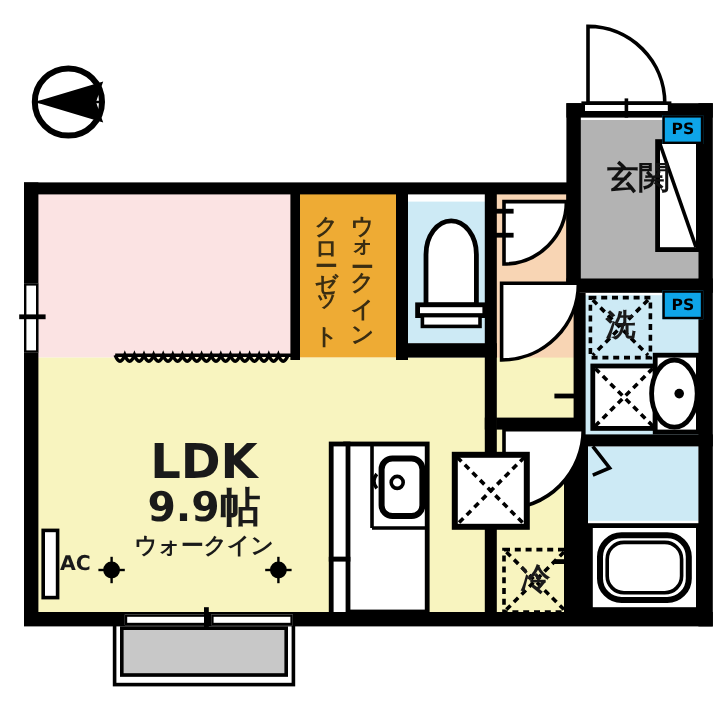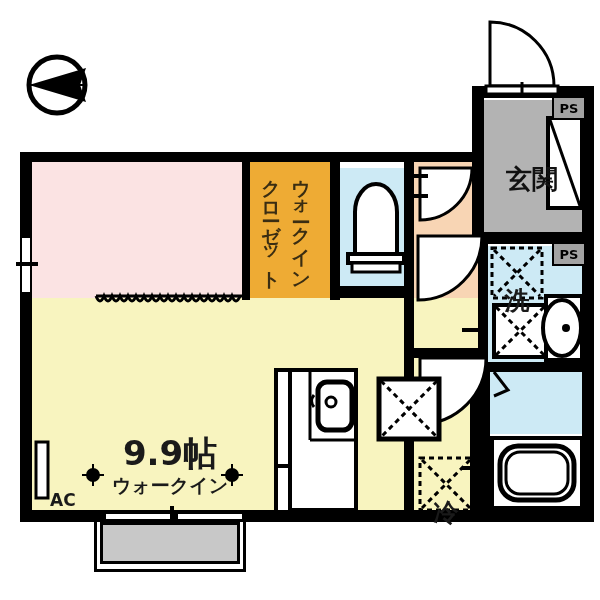--- a/index.html
+++ b/index.html
@@ -28,36 +28,35 @@
 
   
   .lbl {
     position: absolute;
     color: #1a1a1a;
     text-align: center;
     line-height: 1.05;
     white-space: pre;
     font-weight: bold;
     letter-spacing: 0px;
-    margin-top: 30px;
   }
   .lbl-v {
     position: absolute;
     color: #3a2d12;
     writing-mode: vertical-rl;
     text-orientation: upright;
     font-weight: bold;
     line-height: 1.0;
     letter-spacing: 1px;
   }
   .whitebox { position: absolute; background:#fff; border:2px solid #000; box-sizing:border-box; }
 
   .ps {
     position: absolute;
-    background: #a3a3a3;
+    background: #0ea5e9;
     border: 2px solid #000;
     box-sizing: border-box;
     font-size: 13px;
     font-weight: bold;
     color: #000;
     display: flex;
     align-items: center;
     justify-content: center;
     letter-spacing: 0px;
   }
@@ -257,20 +256,21 @@
   </svg>
 
 
   <div class="lbl-v" style="left:292px; top:166px; font-size:19px;">ウォークイン</div>
   <div class="lbl-v" style="left:262px; top:166px; font-size:19px;">クローゼット</div>
 
   <div class="lbl" style="left:486px; top:136px; width:92px; font-size:26px; color:#111;">玄関</div>
 
 
 
+  <div class="lbl" style="left:80px; top:364px; width:180px; font-size:40px;">LDK</div>
   <div class="lbl" style="left:80px; top:406px; width:180px; font-size:34px;">9.9帖</div>
   <div class="lbl" style="left:70px; top:446px; width:200px; font-size:19px;">ウォークイン</div>
 
   <div class="lbl" style="left:50px; top:462px; width:34px; font-size:17px; text-align:left;">AC</div>
 
   <div class="lbl" style="left:420px; top:470px; width:52px; font-size:25px;">冷</div>
 
   <div class="lbl" style="left:492px; top:258px; width:50px; font-size:25px;">洗</div>
 
   <div class="ps" style="left:552px; top:96px; width:34px; height:24px;">PS</div>

